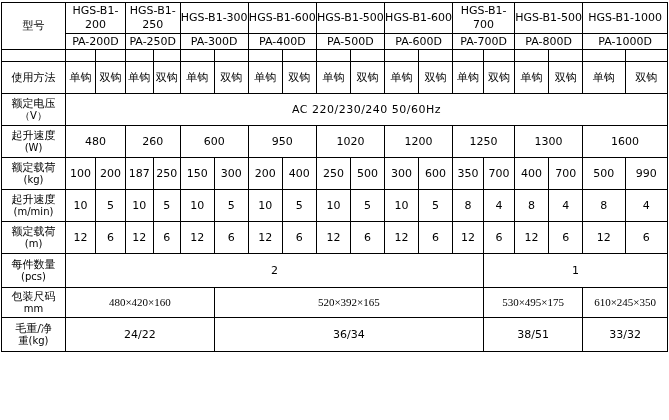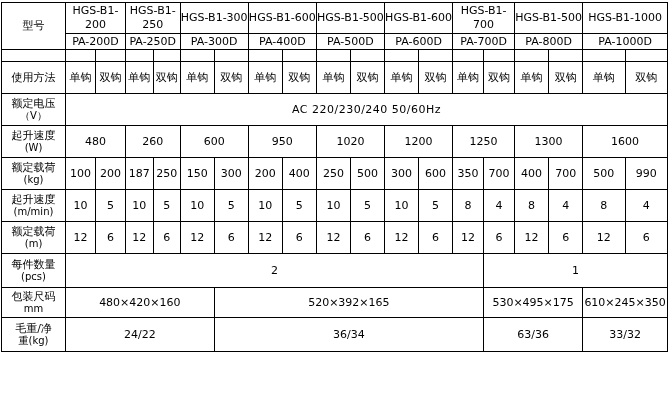--- a/index.html
+++ b/index.html
@@ -41,20 +41,21 @@
   .sub {
     display: block;
     font-size: 10px;
   }
   .voltage-cell {
     font-size: 11px;
     letter-spacing: 0.5px;
   }
   .nowrap {
     white-space: nowrap;
+    font-family: Liberation Serif, serif;
   }
 </style>
 </head>
 <body>
 
 <table id="spec-table">
   <colgroup>
     <col style="width:62px">
     <col style="width:29px">
       <col style="width:29px">
@@ -265,17 +266,17 @@
     <td class="nowrap" colspan="2">610×245×350</td>
   </tr>
 
   <tr style="height:34px">
     <td class="rowhead">
       <span>毛重/净</span>
       <span class="sub">重(kg)</span>
     </td>
     <td colspan="5">24/22</td>
     <td colspan="8">36/34</td>
-    <td colspan="3">63/36</td>
+    <td colspan="3">38/51</td>
     <td colspan="2">33/32</td>
   </tr>
 </tbody>
   </table>
 
 </body></html>

